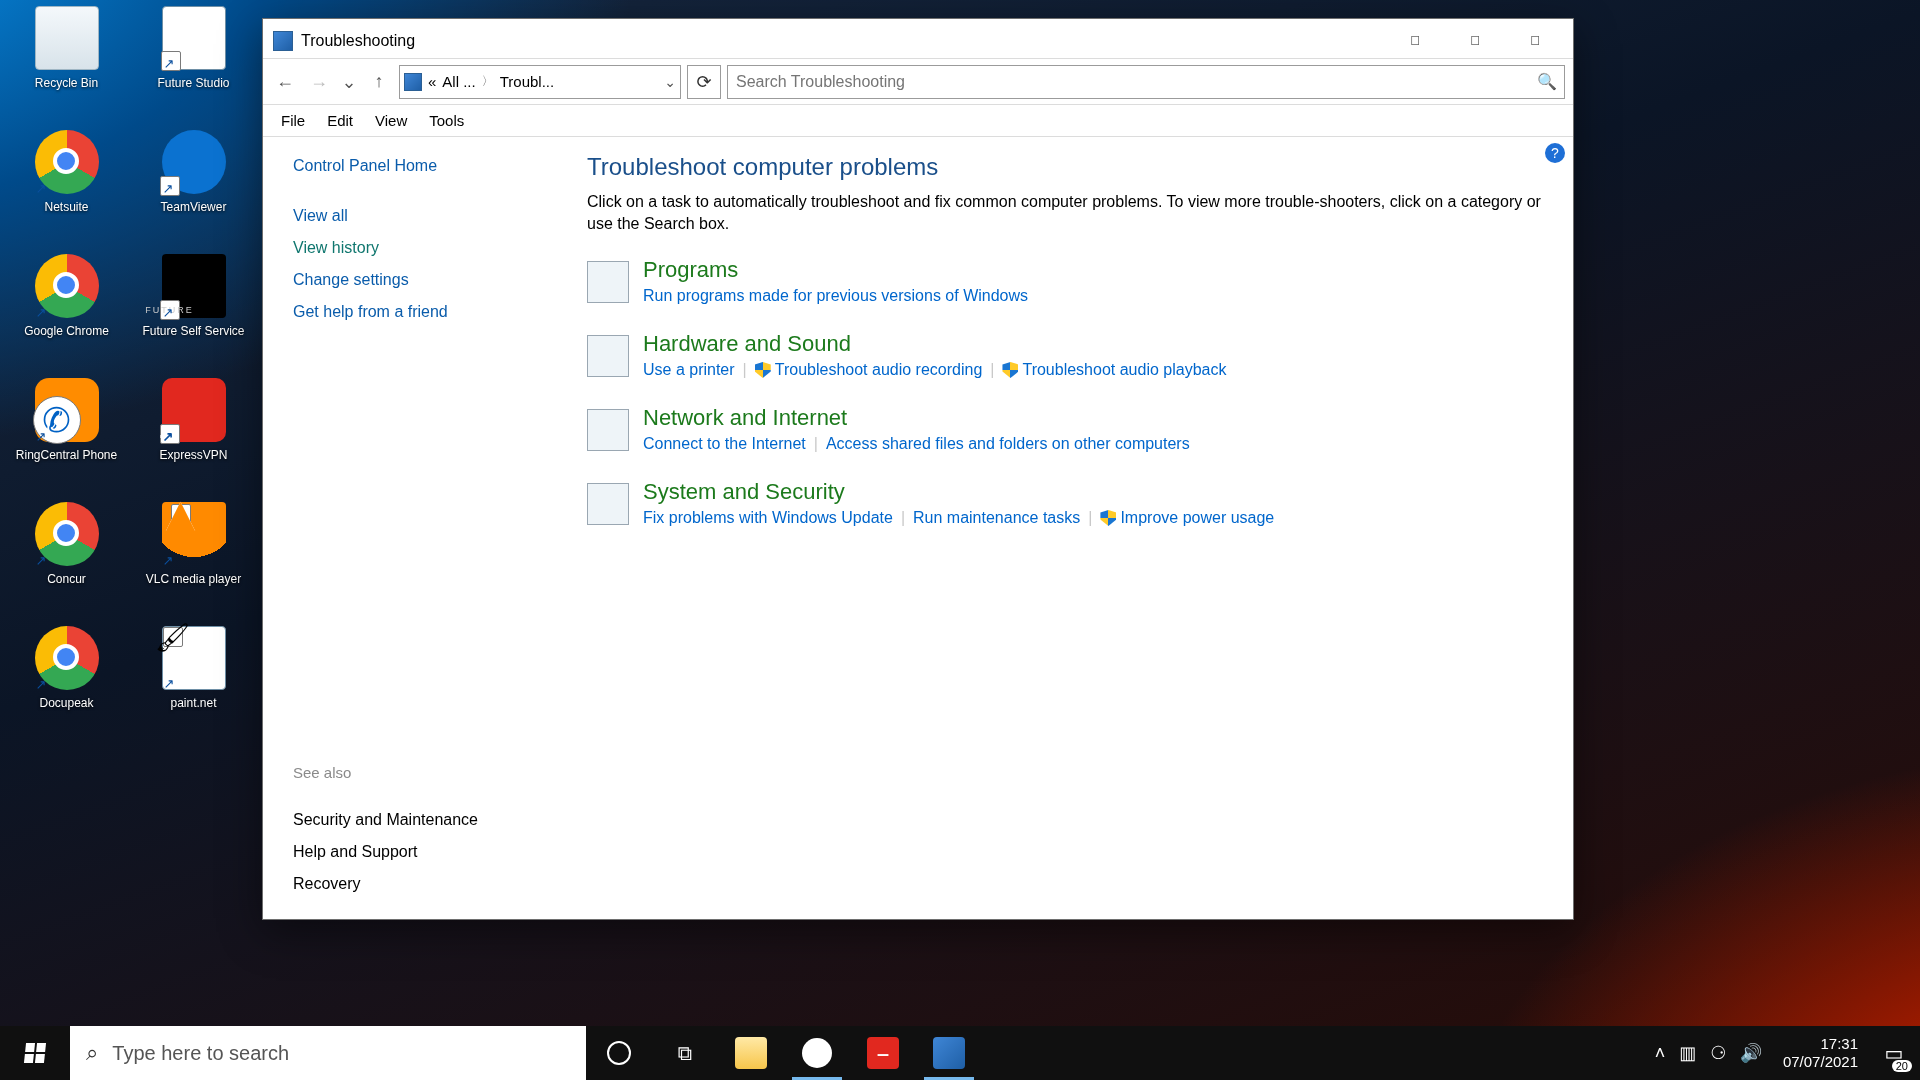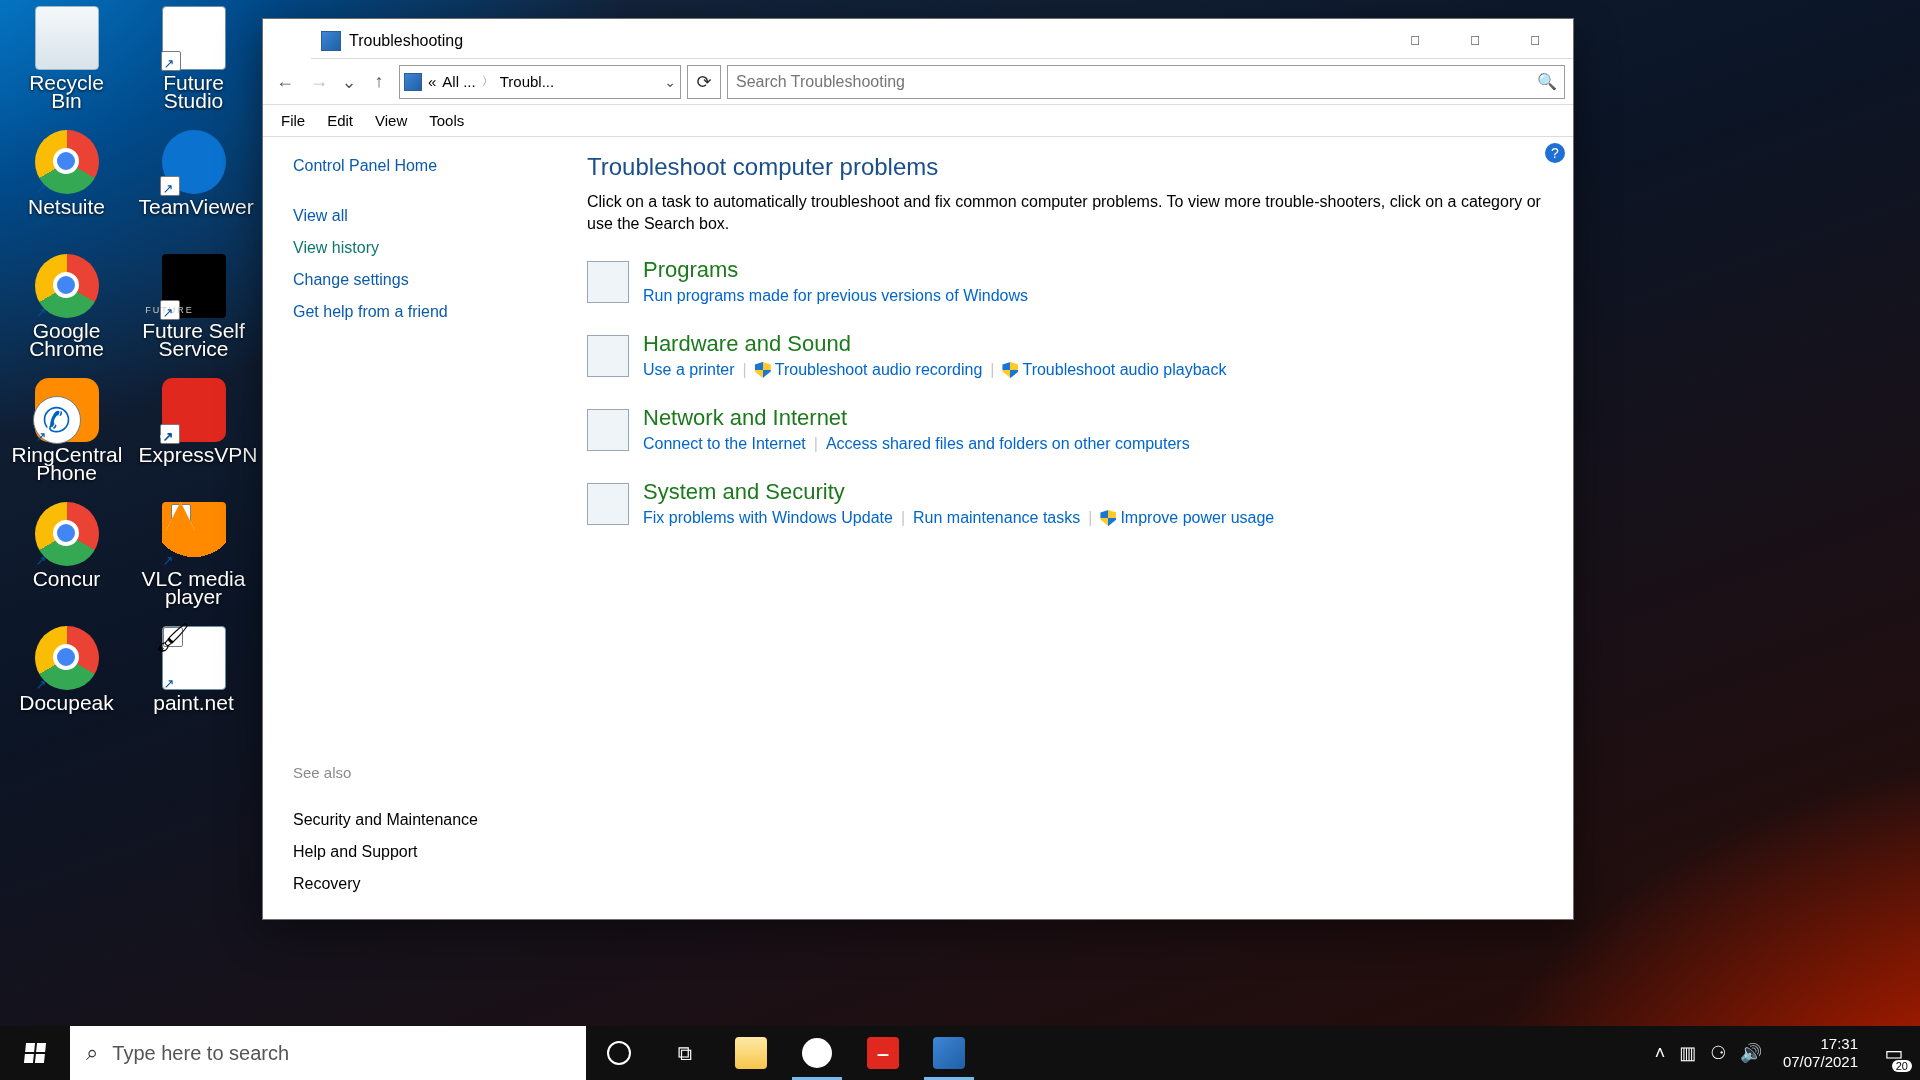--- a/index.html
+++ b/index.html
@@ -20,21 +20,21 @@
   position: absolute; top: 0; left: 0; width: 260px; padding: 6px 6px;
   display: grid; grid-template-columns: 1fr 1fr; grid-auto-rows: 114px;
   row-gap: 10px; column-gap: 6px;
 }
 .desktop-icon {
   display: flex; flex-direction: column; align-items: center; justify-content: flex-start;
   gap: 4px; cursor: pointer;
 }
 .di-img { width: 64px; height: 64px; border-radius: 4px; position: relative; }
 .di-label {
-  color: #fff; font-size: 21px; text-align: center; line-height: 18px;
+  color: #fff; font-size: 12px; text-align: center; line-height: 18px;
   text-shadow: 0 1px 3px rgba(0,0,0,0.9);
   max-width: 110px;
 }
 .di-shortcut::after{
   content:''; position:absolute; left:-2px; bottom:-2px; width:18px; height:18px;
   background:#fff; border:1px solid #7a7a7a; border-radius:2px;
   display:flex; align-items:center; justify-content:center;
 }
 .di-shortcut::before{
   content:'↗'; position:absolute; left:1px; bottom:-2px; z-index:2;
@@ -64,21 +64,21 @@
 .face-paint::after{ content:'🖌'; position:absolute; inset:0; display:flex; align-items:center; justify-content:center; font-size:28px;}
 
 
 .window {
   position: absolute; left: 262px; top: 18px; width: 1312px; height: 902px;
   background: #fff; box-shadow: 0 12px 40px rgba(0,0,0,0.45);
   border: 1px solid #6e6e6e; display: flex; flex-direction: column;
 }
 .titlebar {
   height: 40px; display: flex; align-items: center; padding: 4px 8px 0 10px;
-  background: #fff; border-bottom: 1px solid #dcdcdc; margin-left: 48px;
+  background: #fff; border-bottom: 1px solid #dcdcdc;
 }
 .tb-icon { width: 20px; height: 20px; margin-right: 8px; background:
   linear-gradient(135deg,#3f86d6,#1f5fa6); border:1px solid #2b5f94; }
 .tb-title { font-size: 16px; color: #000; flex: 1; }
 .tb-btns { display: flex; }
 .tb-btn { width: 60px; height: 38px; display:flex; align-items:center; justify-content:center; cursor:pointer; font-family:"Segoe MDL2 Assets","Segoe UI Symbol",sans-serif; font-size:13px; color:#111;}
 
 .navbar {
   height: 46px; display:flex; align-items:center; gap:6px; padding: 4px 8px;
   border-bottom:1px solid #dcdcdc; background:#fff;

